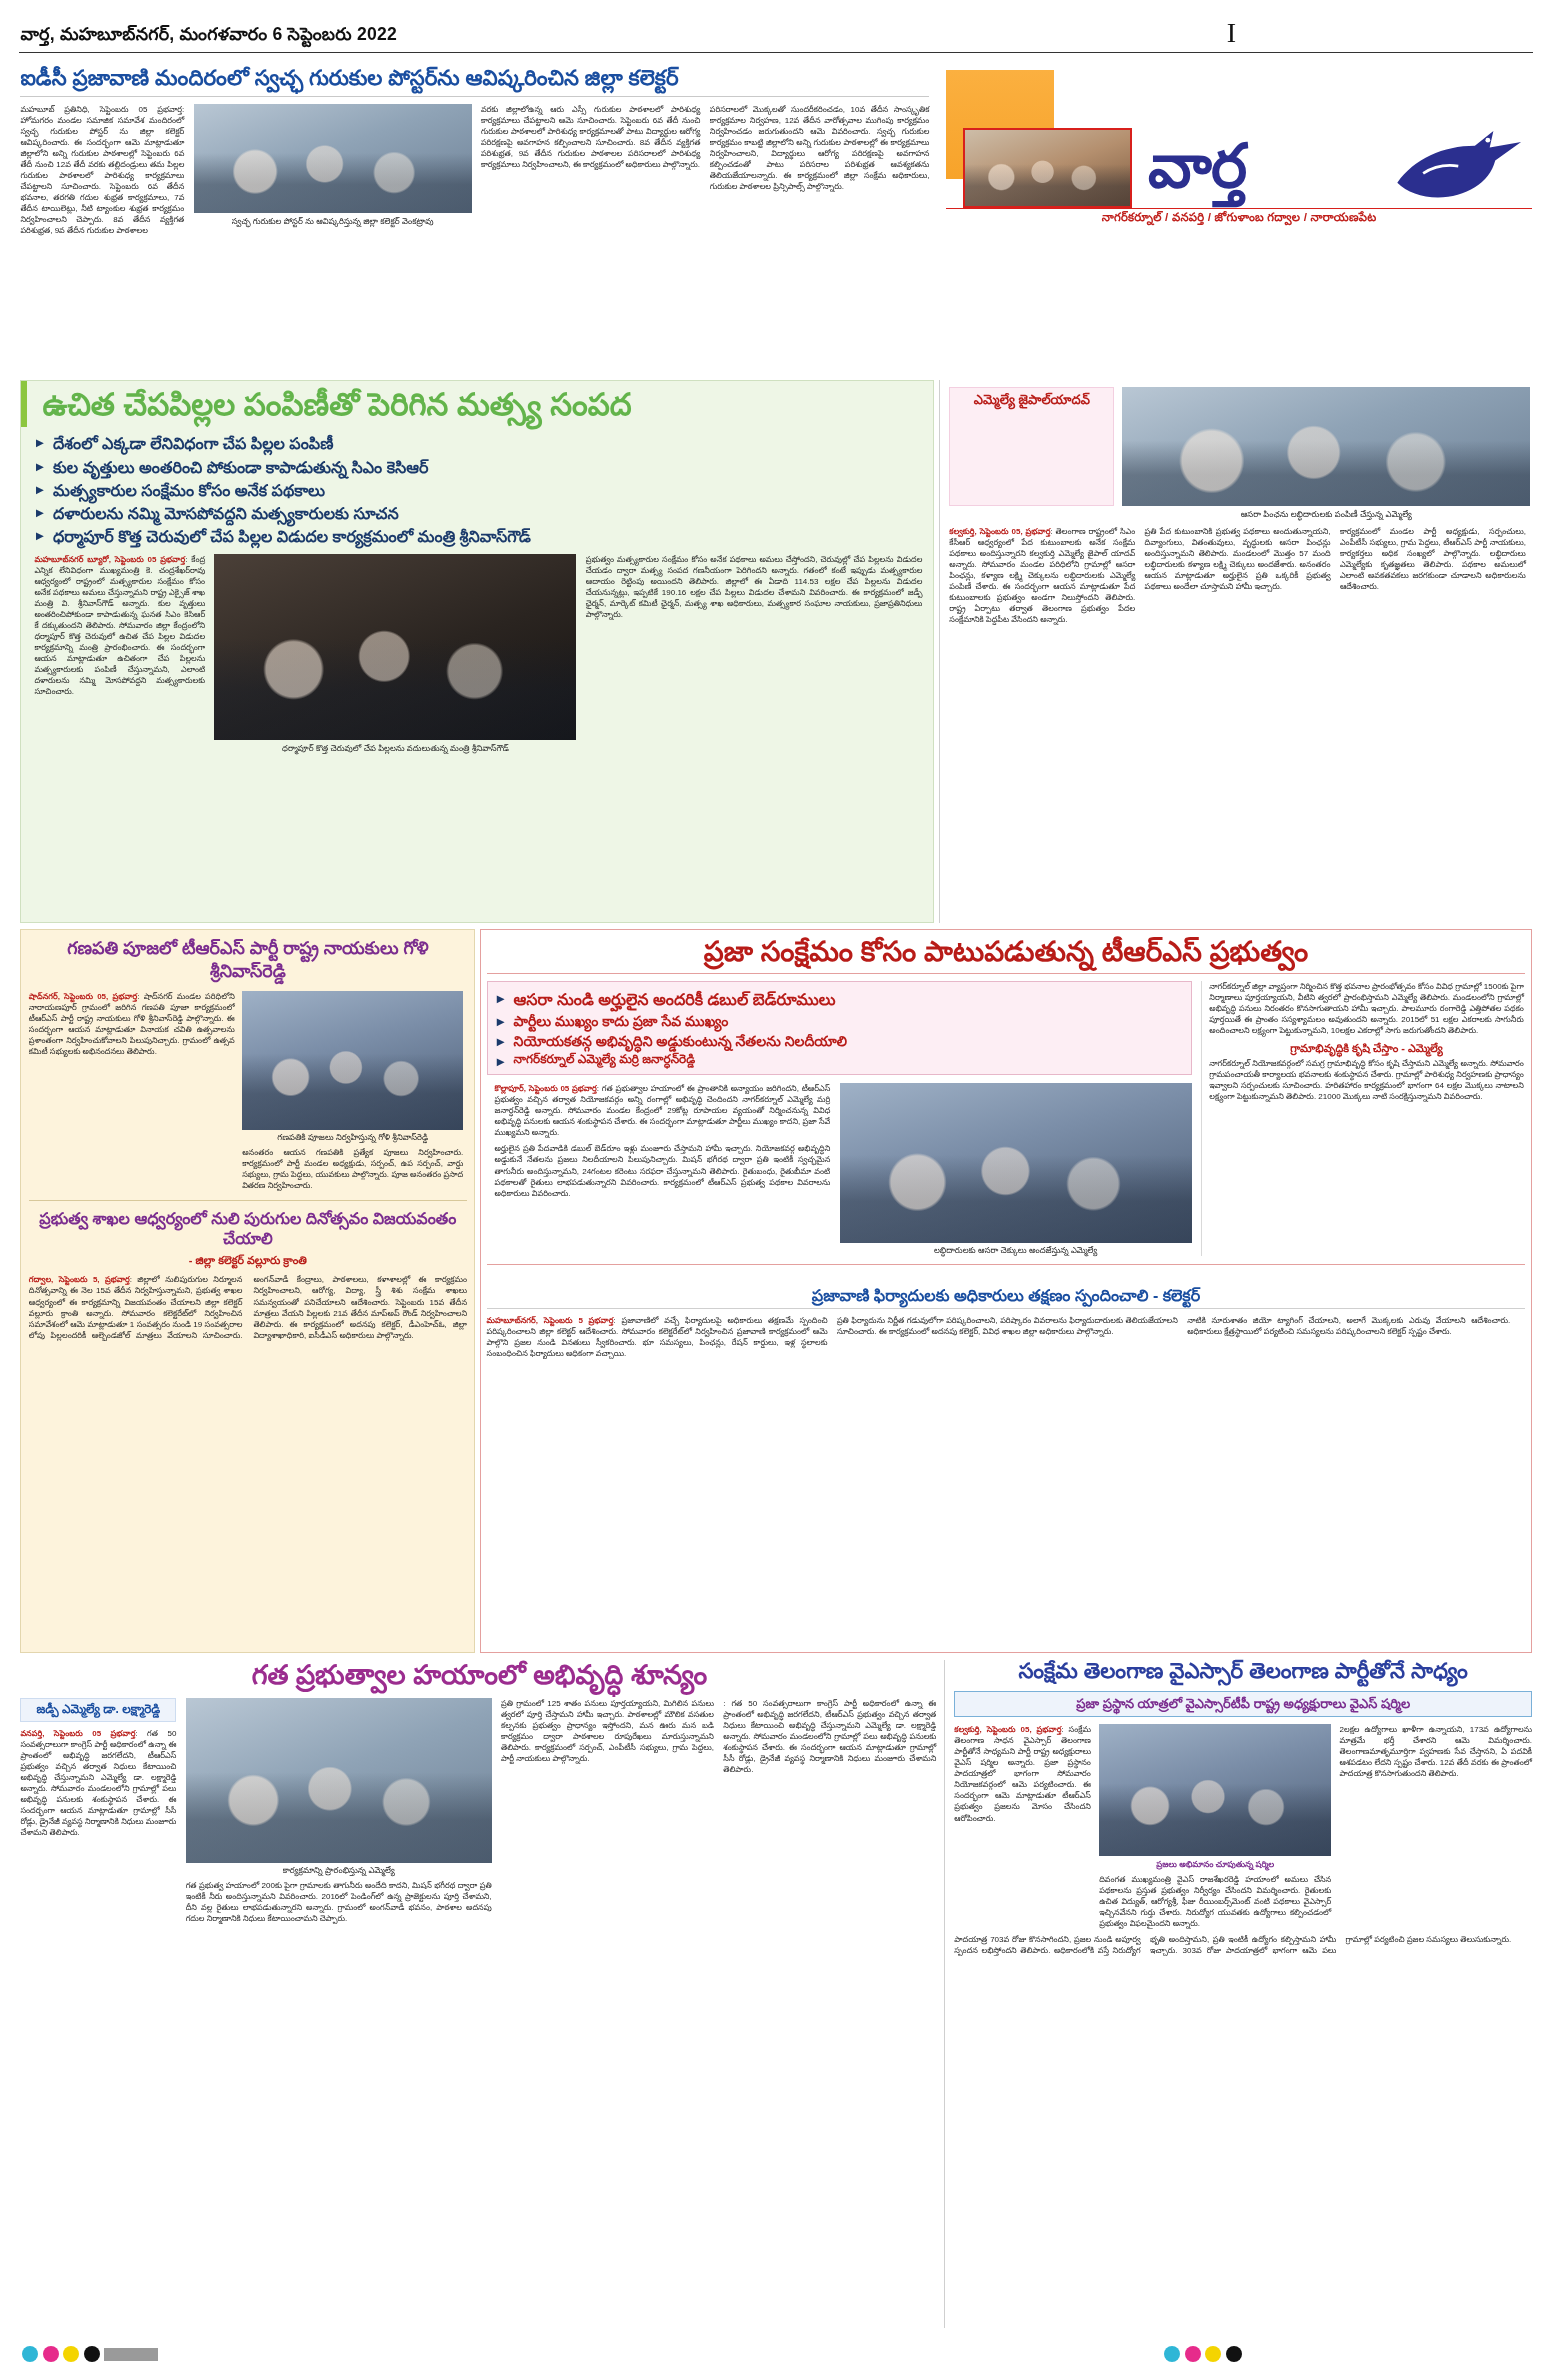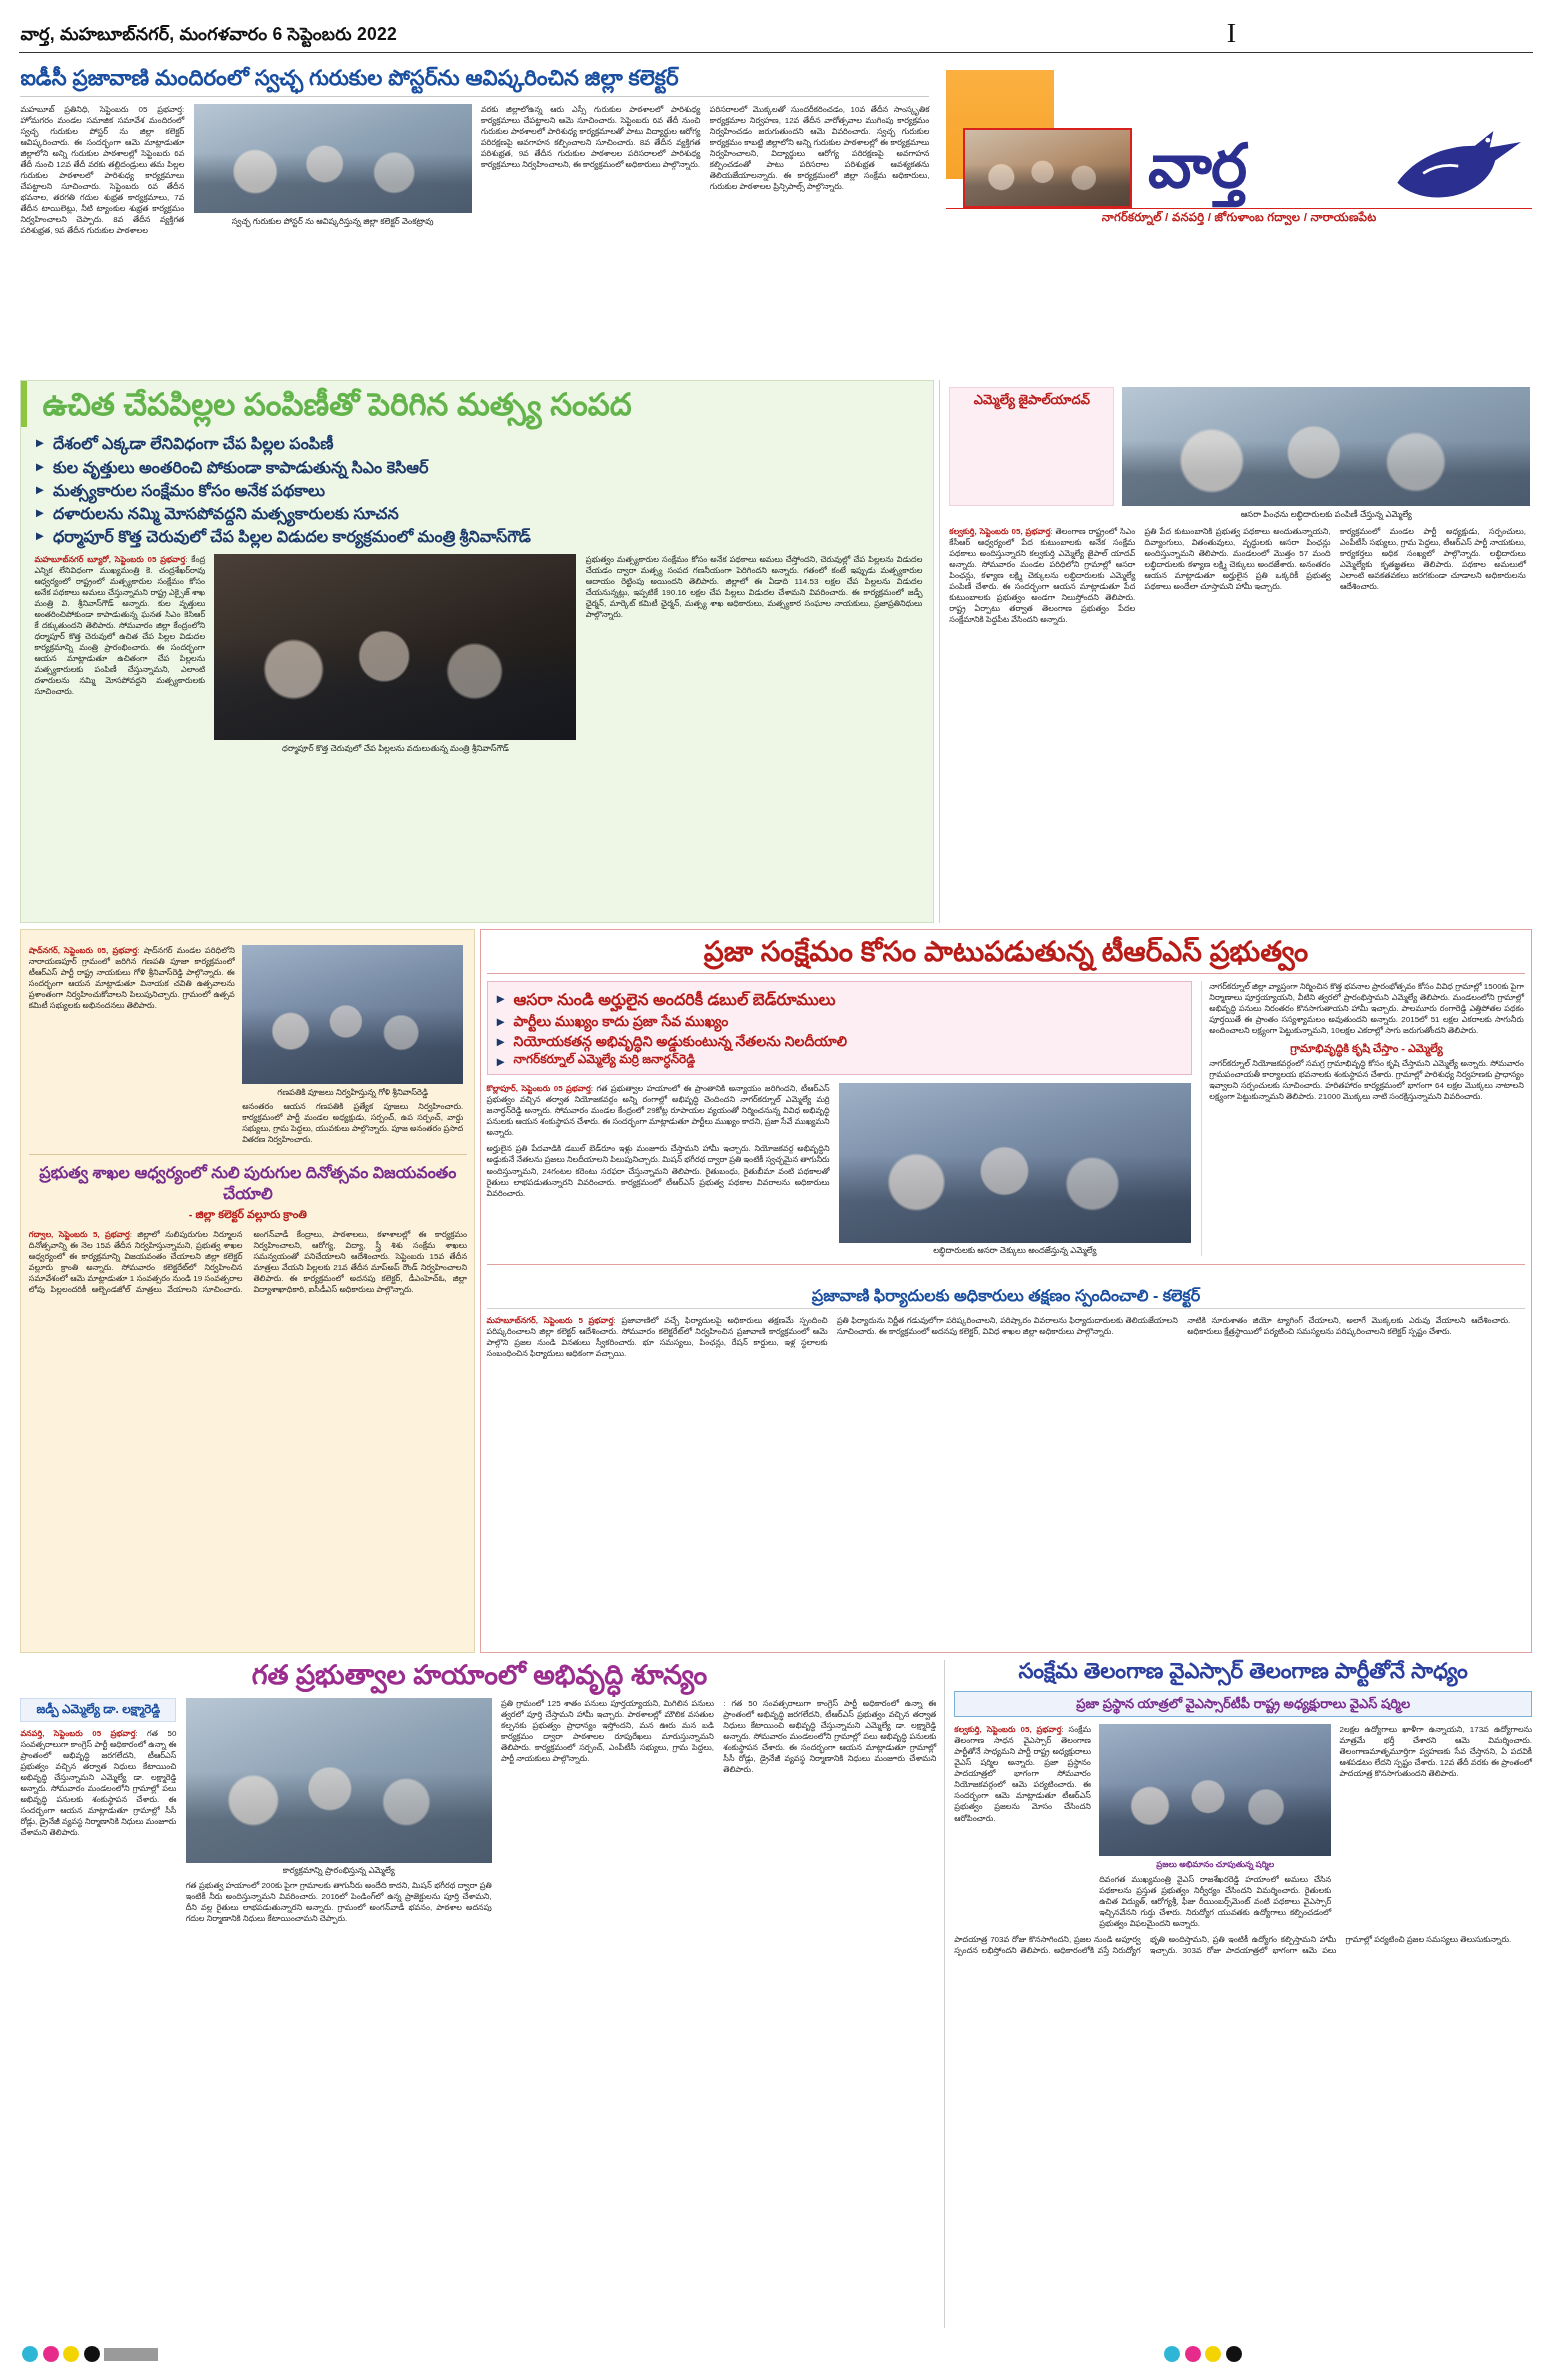--- a/index.html
+++ b/index.html
@@ -175,20 +175,21 @@
       <div style="width:186px;">
         <div class="body-txt sm">ప్రతి పేద కుటుంబానికి ప్రభుత్వ పథకాలు అందుతున్నాయని, దివ్యాంగులు, వితంతువులు, వృద్ధులకు ఆసరా పింఛన్లు అందిస్తున్నామని తెలిపారు. మండలంలో మొత్తం 57 మంది లబ్ధిదారులకు కళ్యాణ లక్ష్మి చెక్కులు అందజేశారు. అనంతరం ఆయన మాట్లాడుతూ అర్హులైన ప్రతి ఒక్కరికీ ప్రభుత్వ పథకాలు అందేలా చూస్తామని హామీ ఇచ్చారు.</div>
       </div>
       <div style="width:186px;">
         <div class="body-txt sm">కార్యక్రమంలో మండల పార్టీ అధ్యక్షుడు, సర్పంచులు, ఎంపీటీసీ సభ్యులు, గ్రామ పెద్దలు, టీఆర్ఎస్ పార్టీ నాయకులు, కార్యకర్తలు అధిక సంఖ్యలో పాల్గొన్నారు. లబ్ధిదారులు ఎమ్మెల్యేకు కృతజ్ఞతలు తెలిపారు. పథకాల అమలులో ఎలాంటి అవకతవకలు జరగకుండా చూడాలని అధికారులను ఆదేశించారు.</div>
       </div>
     </div>
   </div>
 
   <div class="tint-cream" style="position:absolute; left:20.4px; top:929px; width:455px; height:724px; border:0.9px solid #e3d6ae; padding:7.4px;">
+    <div class="hl" style="font-size:17.6px; color:#7b2d8f; text-align:center; line-height:1.3;">గణపతి పూజలో టీఆర్ఎస్ పార్టీ రాష్ట్ర నాయకులు గోళి శ్రీనివాస్‌రెడ్డి</div>
     <div style="display:flex; gap:7.4px; margin-top:7.4px;">
       <div style="width:206px;">
         <div class="body-txt sm">
           <b style="color:#b81c18;">షాద్‌నగర్, సెప్టెంబరు 05, ప్రభవార్త</b><span>: షాద్‌నగర్ మండల పరిధిలోని నారాయణపూర్ గ్రామంలో జరిగిన గణపతి పూజా కార్యక్రమంలో టీఆర్ఎస్ పార్టీ రాష్ట్ర నాయకులు గోళి శ్రీనివాస్‌రెడ్డి పాల్గొన్నారు. ఈ సందర్భంగా ఆయన మాట్లాడుతూ వినాయక చవితి ఉత్సవాలను ప్రశాంతంగా నిర్వహించుకోవాలని పిలుపునిచ్చారు. గ్రామంలో ఉత్సవ కమిటీ సభ్యులకు అభినందనలు తెలిపారు.</span>
         </div>
       </div>
       <div style="width:221px;">
         <div class="photo crowd" style="width:221px;height:139px;"></div>
         <div class="cap">గణపతికి పూజలు నిర్వహిస్తున్న గోళి శ్రీనివాస్‌రెడ్డి</div>
         <div class="body-txt sm" style="margin-top:3.7px;">అనంతరం ఆయన గణపతికి ప్రత్యేక పూజలు నిర్వహించారు. కార్యక్రమంలో పార్టీ మండల అధ్యక్షుడు, సర్పంచ్, ఉప సర్పంచ్, వార్డు సభ్యులు, గ్రామ పెద్దలు, యువకులు పాల్గొన్నారు. పూజ అనంతరం ప్రసాద వితరణ నిర్వహించారు.</div>
@@ -212,21 +213,21 @@
       <div style="width:705px;">
         <div class="tint-rose" style="border:0.9px solid #e7b7c9; padding:5.6px 7.4px;">
           <ul class="bullets" style="color:#b81c18;">
             <li style="color:#b81c18; font-size:16px;">ఆసరా నుండి అర్హులైన అందరికీ డబుల్ బెడ్‌రూములు</li>
             <li style="color:#b81c18; font-size:14px;">పార్టీలు ముఖ్యం కాదు ప్రజా సేవ ముఖ్యం</li>
             <li style="color:#b81c18; font-size:14px;">నియోయకతన్గ అభివృద్ధిని అడ్డుకుంటున్న నేతలను నిలదీయాలి</li>
             <li style="color:#b81c18; font-size:12px;">నాగర్‌కర్నూల్ ఎమ్మెల్యే మర్రి జనార్ధన్‌రెడ్డి</li>
           </ul>
         </div>
         <div style="display:flex; gap:9.3px; margin-top:7.4px;">
-          <div style="width:343px;">
+          <div style="width:343px;margin-left:8px;">
             <div class="body-txt sm">
               <b style="color:#b81c18;">కొల్లాపూర్, సెప్టెంబరు 05 ప్రభవార్త</b><span>: గత ప్రభుత్వాల హయాంలో ఈ ప్రాంతానికి అన్యాయం జరిగిందని, టీఆర్ఎస్ ప్రభుత్వం వచ్చిన తర్వాత నియోజకవర్గం అన్ని రంగాల్లో అభివృద్ధి చెందిందని నాగర్‌కర్నూల్ ఎమ్మెల్యే మర్రి జనార్ధన్‌రెడ్డి అన్నారు. సోమవారం మండల కేంద్రంలో 29కోట్ల రూపాయల వ్యయంతో నిర్మించనున్న వివిధ అభివృద్ధి పనులకు ఆయన శంకుస్థాపన చేశారు. ఈ సందర్భంగా మాట్లాడుతూ పార్టీలు ముఖ్యం కాదని, ప్రజా సేవే ముఖ్యమని అన్నారు.</span>
             </div>
             <div class="body-txt sm" style="margin-top:5.6px;">అర్హులైన ప్రతి పేదవాడికి డబుల్ బెడ్‌రూం ఇళ్లు మంజూరు చేస్తామని హామీ ఇచ్చారు. నియోజకవర్గ అభివృద్ధిని అడ్డుకునే నేతలను ప్రజలు నిలదీయాలని పిలుపునిచ్చారు. మిషన్ భగీరథ ద్వారా ప్రతి ఇంటికీ స్వచ్ఛమైన తాగునీరు అందిస్తున్నామని, 24గంటల కరెంటు సరఫరా చేస్తున్నామని తెలిపారు. రైతుబంధు, రైతుబీమా వంటి పథకాలతో రైతులు లాభపడుతున్నారని వివరించారు. కార్యక్రమంలో టీఆర్ఎస్ ప్రభుత్వ పథకాల వివరాలను అధికారులు వివరించారు.</div>
           </div>
           <div style="width:352px;">
             <div class="photo crowd" style="width:352px;height:160px;"></div>
             <div class="cap">లబ్ధిదారులకు ఆసరా చెక్కులు అందజేస్తున్న ఎమ్మెల్యే</div>
           </div>
         </div>

